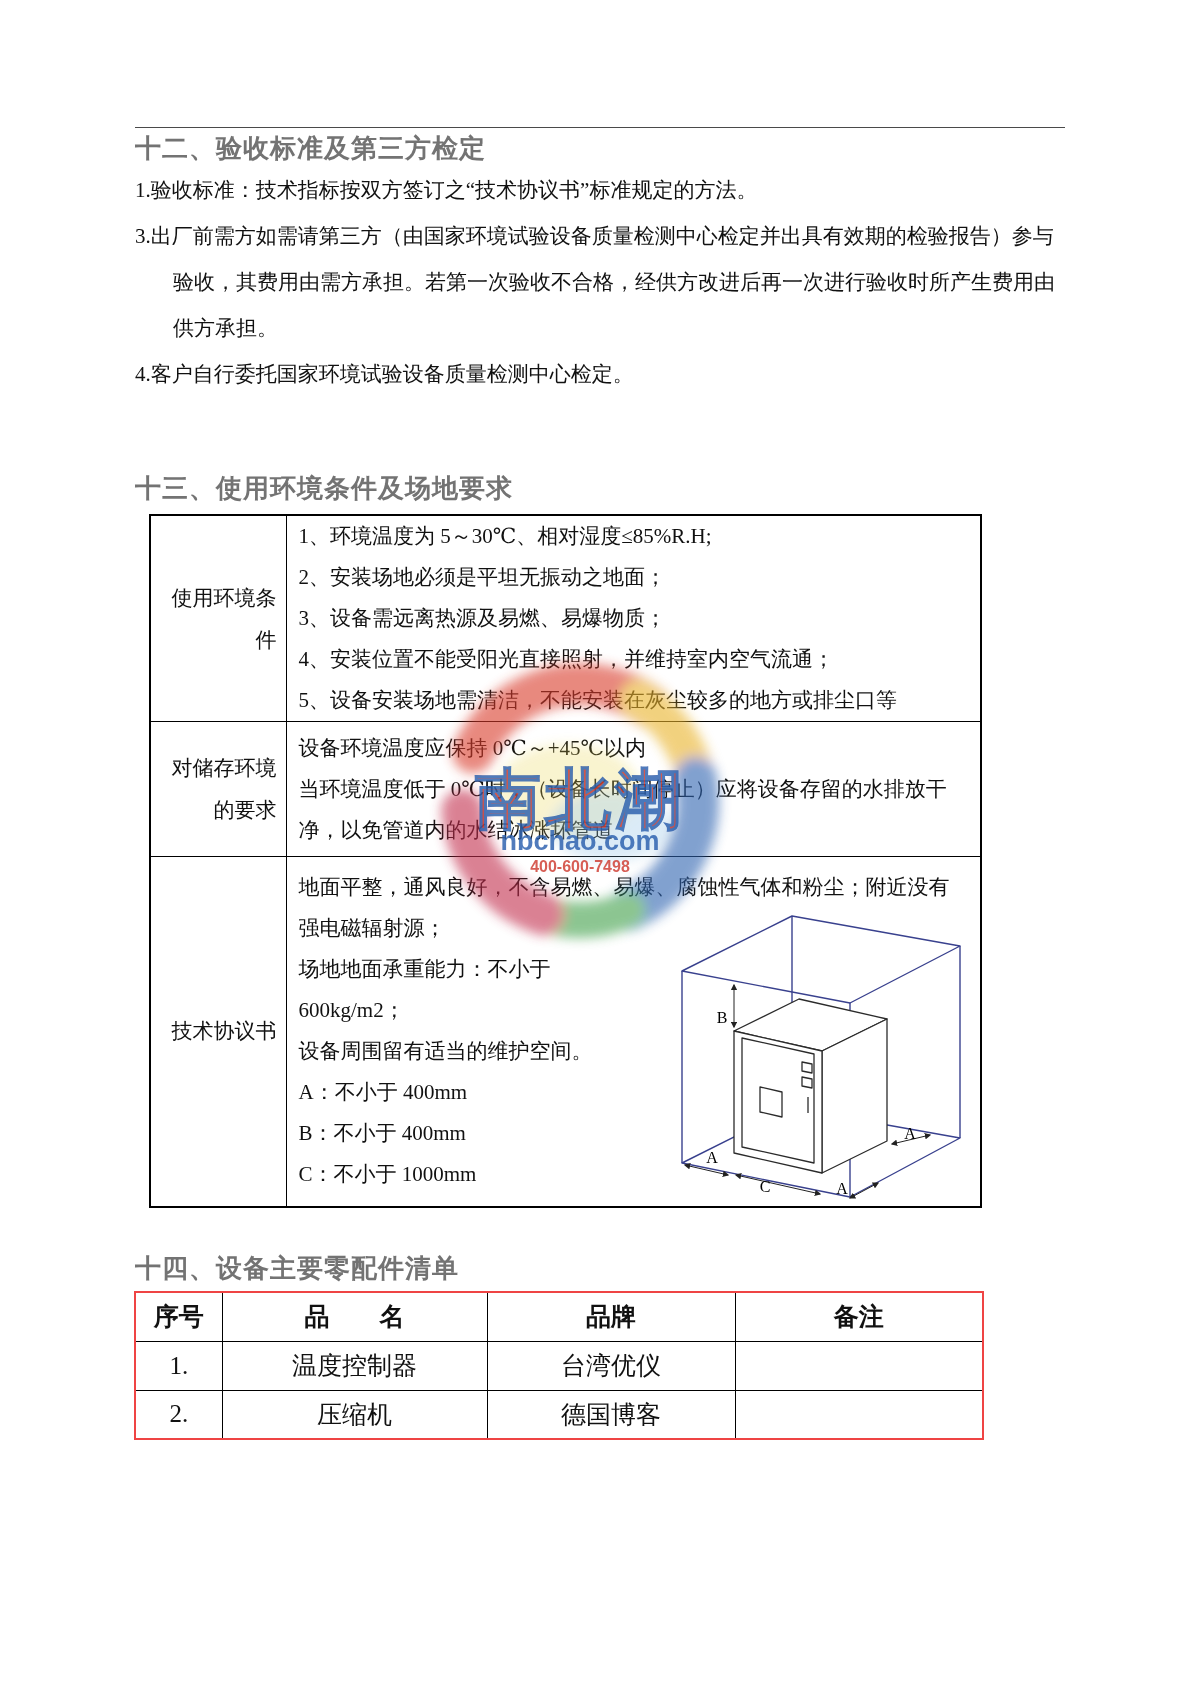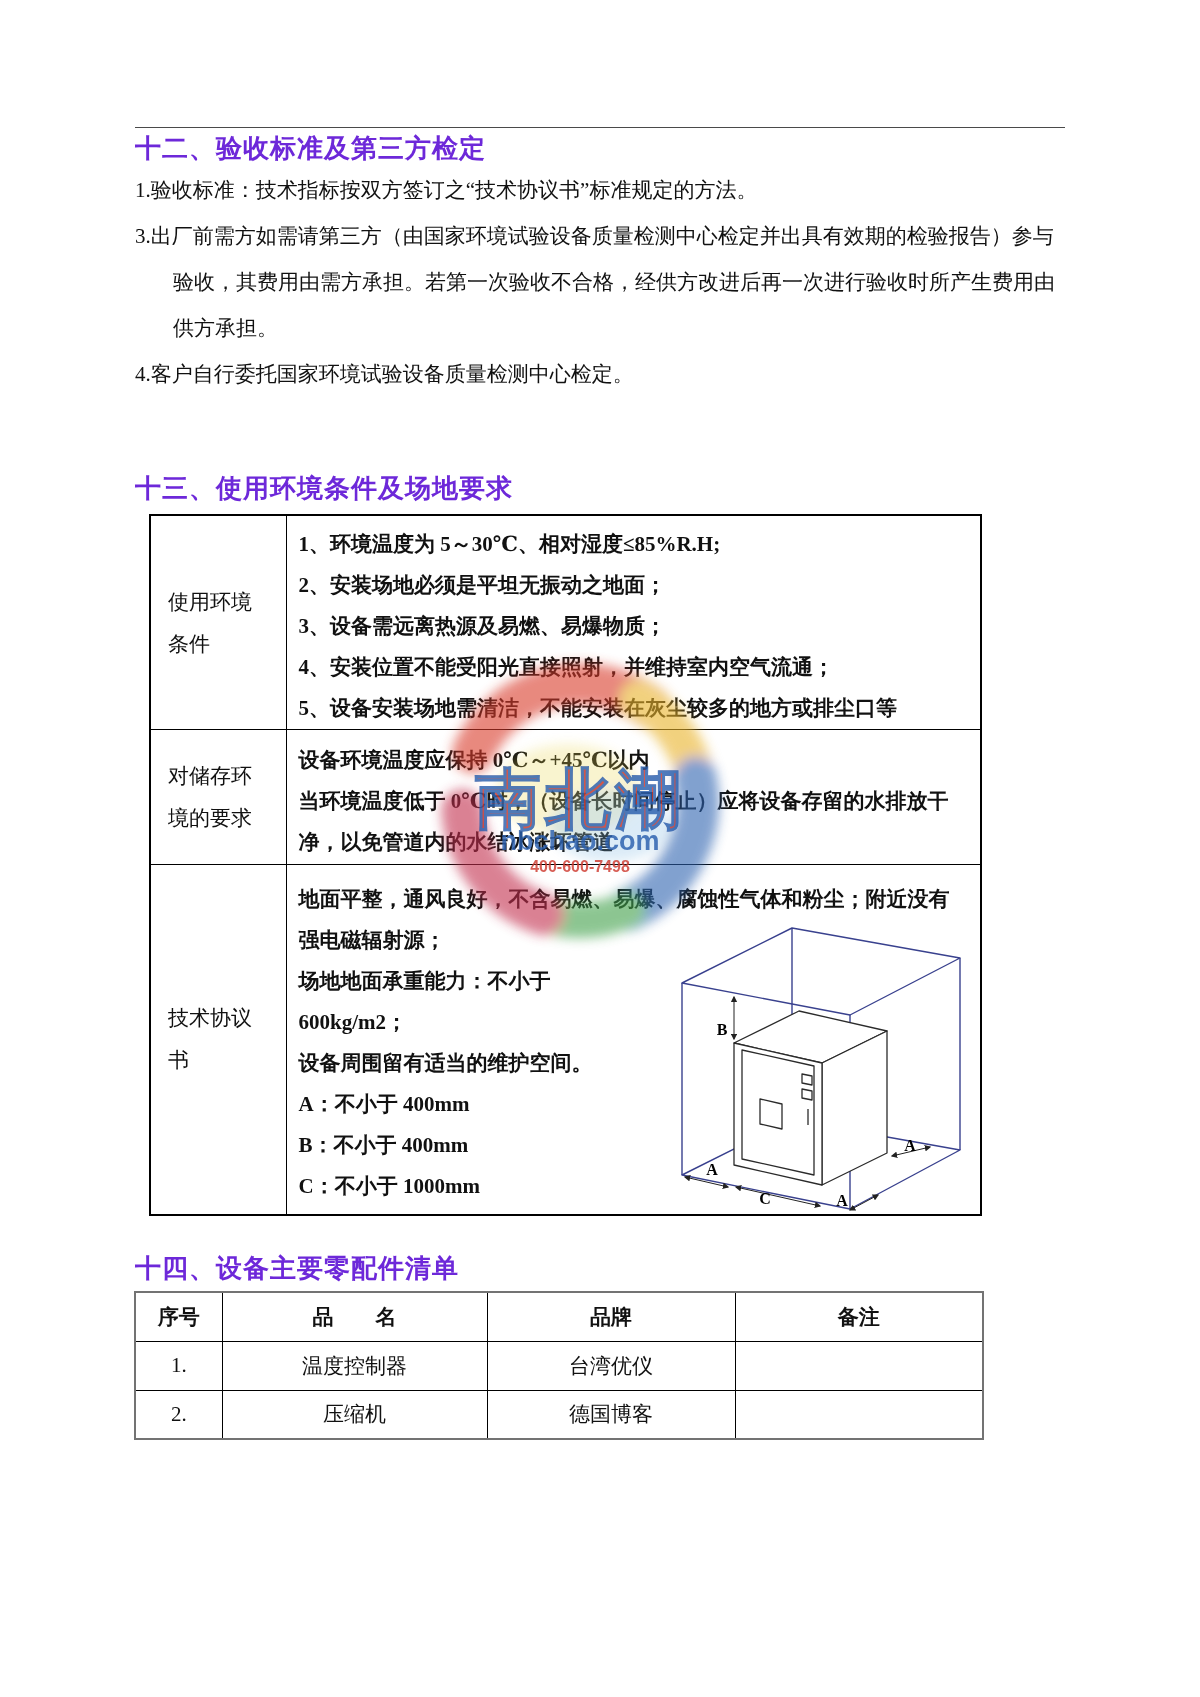--- a/index.html
+++ b/index.html
@@ -4,48 +4,48 @@
 <style>
   * { margin:0; padding:0; box-sizing:border-box; }
   html,body { background:#ffffff; }
   body {
     width:1200px; height:1697px; position:relative; overflow:hidden;
     font-family:"Liberation Serif","DejaVu Serif",serif; color:#111;
   }
   .abs { position:absolute; }
   .heading {
     font-family:Liberation Serif, serif;
-    font-weight:700; font-size:26px; color:#6d28d9; letter-spacing:1px; white-space:nowrap;
+    font-weight:700; font-size:26px; color:#737373; letter-spacing:1px; white-space:nowrap;
   }
   .top-rule { top:127px; left:135px; width:930px; height:0; border-top:1px solid #4a4a4a; }
   .s12-title { top:131px; left:135px; }
   .s12-list { top:167px; left:135px; width:934px; font-size:21px; line-height:46px; }
   .s12-list p { padding-left:38px; text-indent:-38px; }
   .s13-title { top:471px; left:135px; }
 
   table.env-table {
     top:514px; left:149px; width:833px;
     border-collapse:collapse; table-layout:fixed; font-size:21px;
     border:2px solid #000;
   }
   table.env-table td { border:1px solid #000; vertical-align:middle; }
-  td.lbl { width:136px; text-align:left; line-height:42px; padding:0 17px; }
-  td.cnt { padding:8px 14px 0 12px; line-height:41px;font-weight:bold; }
+  td.lbl { width:136px; text-align:right; line-height:42px; padding:0 9px; }
+  td.cnt { padding:0 14px 0 12px; line-height:41px; }
   td.cnt p { margin:0; }
   td.r1 { height:205px; }
   td.r2 { height:135px; }
   td.r3 { height:350px; }
   .row3wrap { position:relative; width:100%; }
   .diagram { position:absolute; top:44px; right:-6px; width:300px; height:306px; }
 
   .s14-title { top:1251px; left:135px; }
   table.parts-table {
     top:1291px; left:134px; width:848px;
-    border-collapse:collapse; table-layout:fixed; font-size:21px; text-align:center;
-    border:2px solid #737373;
+    border-collapse:collapse; table-layout:fixed; font-size:25px; text-align:center;
+    border:2px solid #ef4444;
   }
   table.parts-table td { border:1px solid #000; height:49px; padding:0 6px; }
   table.parts-table tr.head td { font-weight:700; }
 
   .watermark { top:640px; left:418px; width:324px; height:324px; pointer-events:none; z-index:5; }
 </style>
 </head>
 <body>
 
 <div class="abs top-rule"></div>

